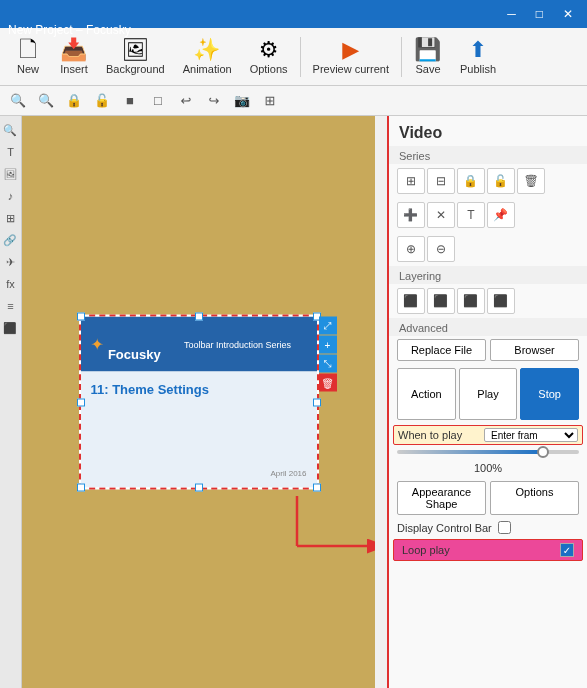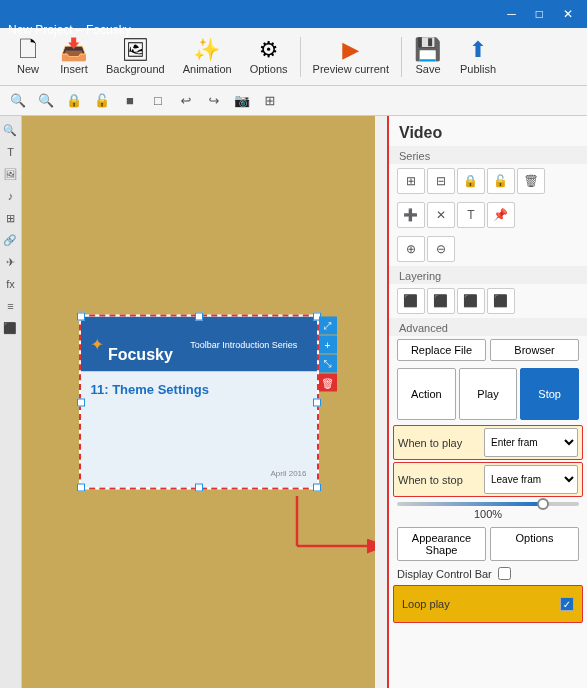--- a/index.html
+++ b/index.html
@@ -123,21 +123,21 @@
       display: flex;
       align-items: center;
       gap: 4px;
     }
     .slide-logo-icon {
       color: #f0a030;
       font-size: 16px;
     }
     .slide-logo-text {
       color: white;
-      font-size: 16px;
+      font-size: 13px;
       font-weight: bold;
       margin-top: 20px;
     }
     .slide-subtitle {
       color: white;
       font-size: 9px;
       text-align: center;
       width: 100%;
     }
     .slide-body {
@@ -257,42 +257,42 @@
       padding: 3px 8px;
       gap: 16px;
     }
     .panel-row-label {
       font-size: 11px;
       color: #333;
       min-width: 70px;
     }
     .panel-dropdown {
       flex: 1;
-      height: 29px;
+      height: 14px;
       border: 1px solid #aaa;
       background: white;
       font-size: 10px;
       padding: 0 2px;
       cursor: pointer;
       border-radius: 2px;
     }
     .panel-row.highlighted {
       background: #fff3cd;
       border: 1px solid #e03030;
       border-radius: 2px;
       margin: 1px 4px;
       padding: 2px 4px;
     }
 
     .opacity-row {
       padding: 4px 8px;
       display: flex;
       flex-direction: column;
       align-items: center;
-      gap: 2px;
+      gap: 8px;
     }
     .opacity-slider {
       width: 100%;
       display: flex;
       align-items: center;
       gap: 4px;
     }
     .slider-track {
       flex: 1;
       height: 4px;
@@ -332,26 +332,26 @@
     .checkbox-row {
       display: flex;
       align-items: center;
       padding: 3px 8px;
       gap: 6px;
     }
 
     .loop-row {
       display: flex;
       align-items: center;
-      padding: 11px 8px;
+      padding: 3px 8px;
       gap: 6px;
       border: 1px solid #e03030;
       margin: 2px 4px;
       border-radius: 2px;
-      background: #eab308;
+      background: #ec4899;
     }
     .loop-label { font-size: 11px; color: #333; flex: 1; }
     .loop-checkbox {
       width: 14px; height: 14px;
       border: 1px solid #aaa;
       background: #1a6fc4;
       display: flex; align-items: center; justify-content: center;
       cursor: pointer;
     }
     .loop-checkbox-check { color: white; font-size: 10px; }
@@ -524,28 +524,20 @@
 
     <div class="panel-row highlighted">
       <span class="panel-row-label">When to play</span>
       <select class="panel-dropdown">
         <option>Enter fram</option>
         <option>Leave frame</option>
         <option>On click</option>
       </select>
     </div>
 
-    <div class="panel-row highlighted">
-      <span class="panel-row-label">When to stop</span>
-      <select class="panel-dropdown">
-        <option>Leave fram</option>
-        <option>Enter frame</option>
-        <option>On click</option>
-      </select>
-    </div>
 
     <div class="opacity-row">
       <div class="opacity-slider">
         <div class="slider-track">
           <div class="slider-thumb"></div>
         </div>
       </div>
       <div class="opacity-value">100%</div>
     </div>
 

